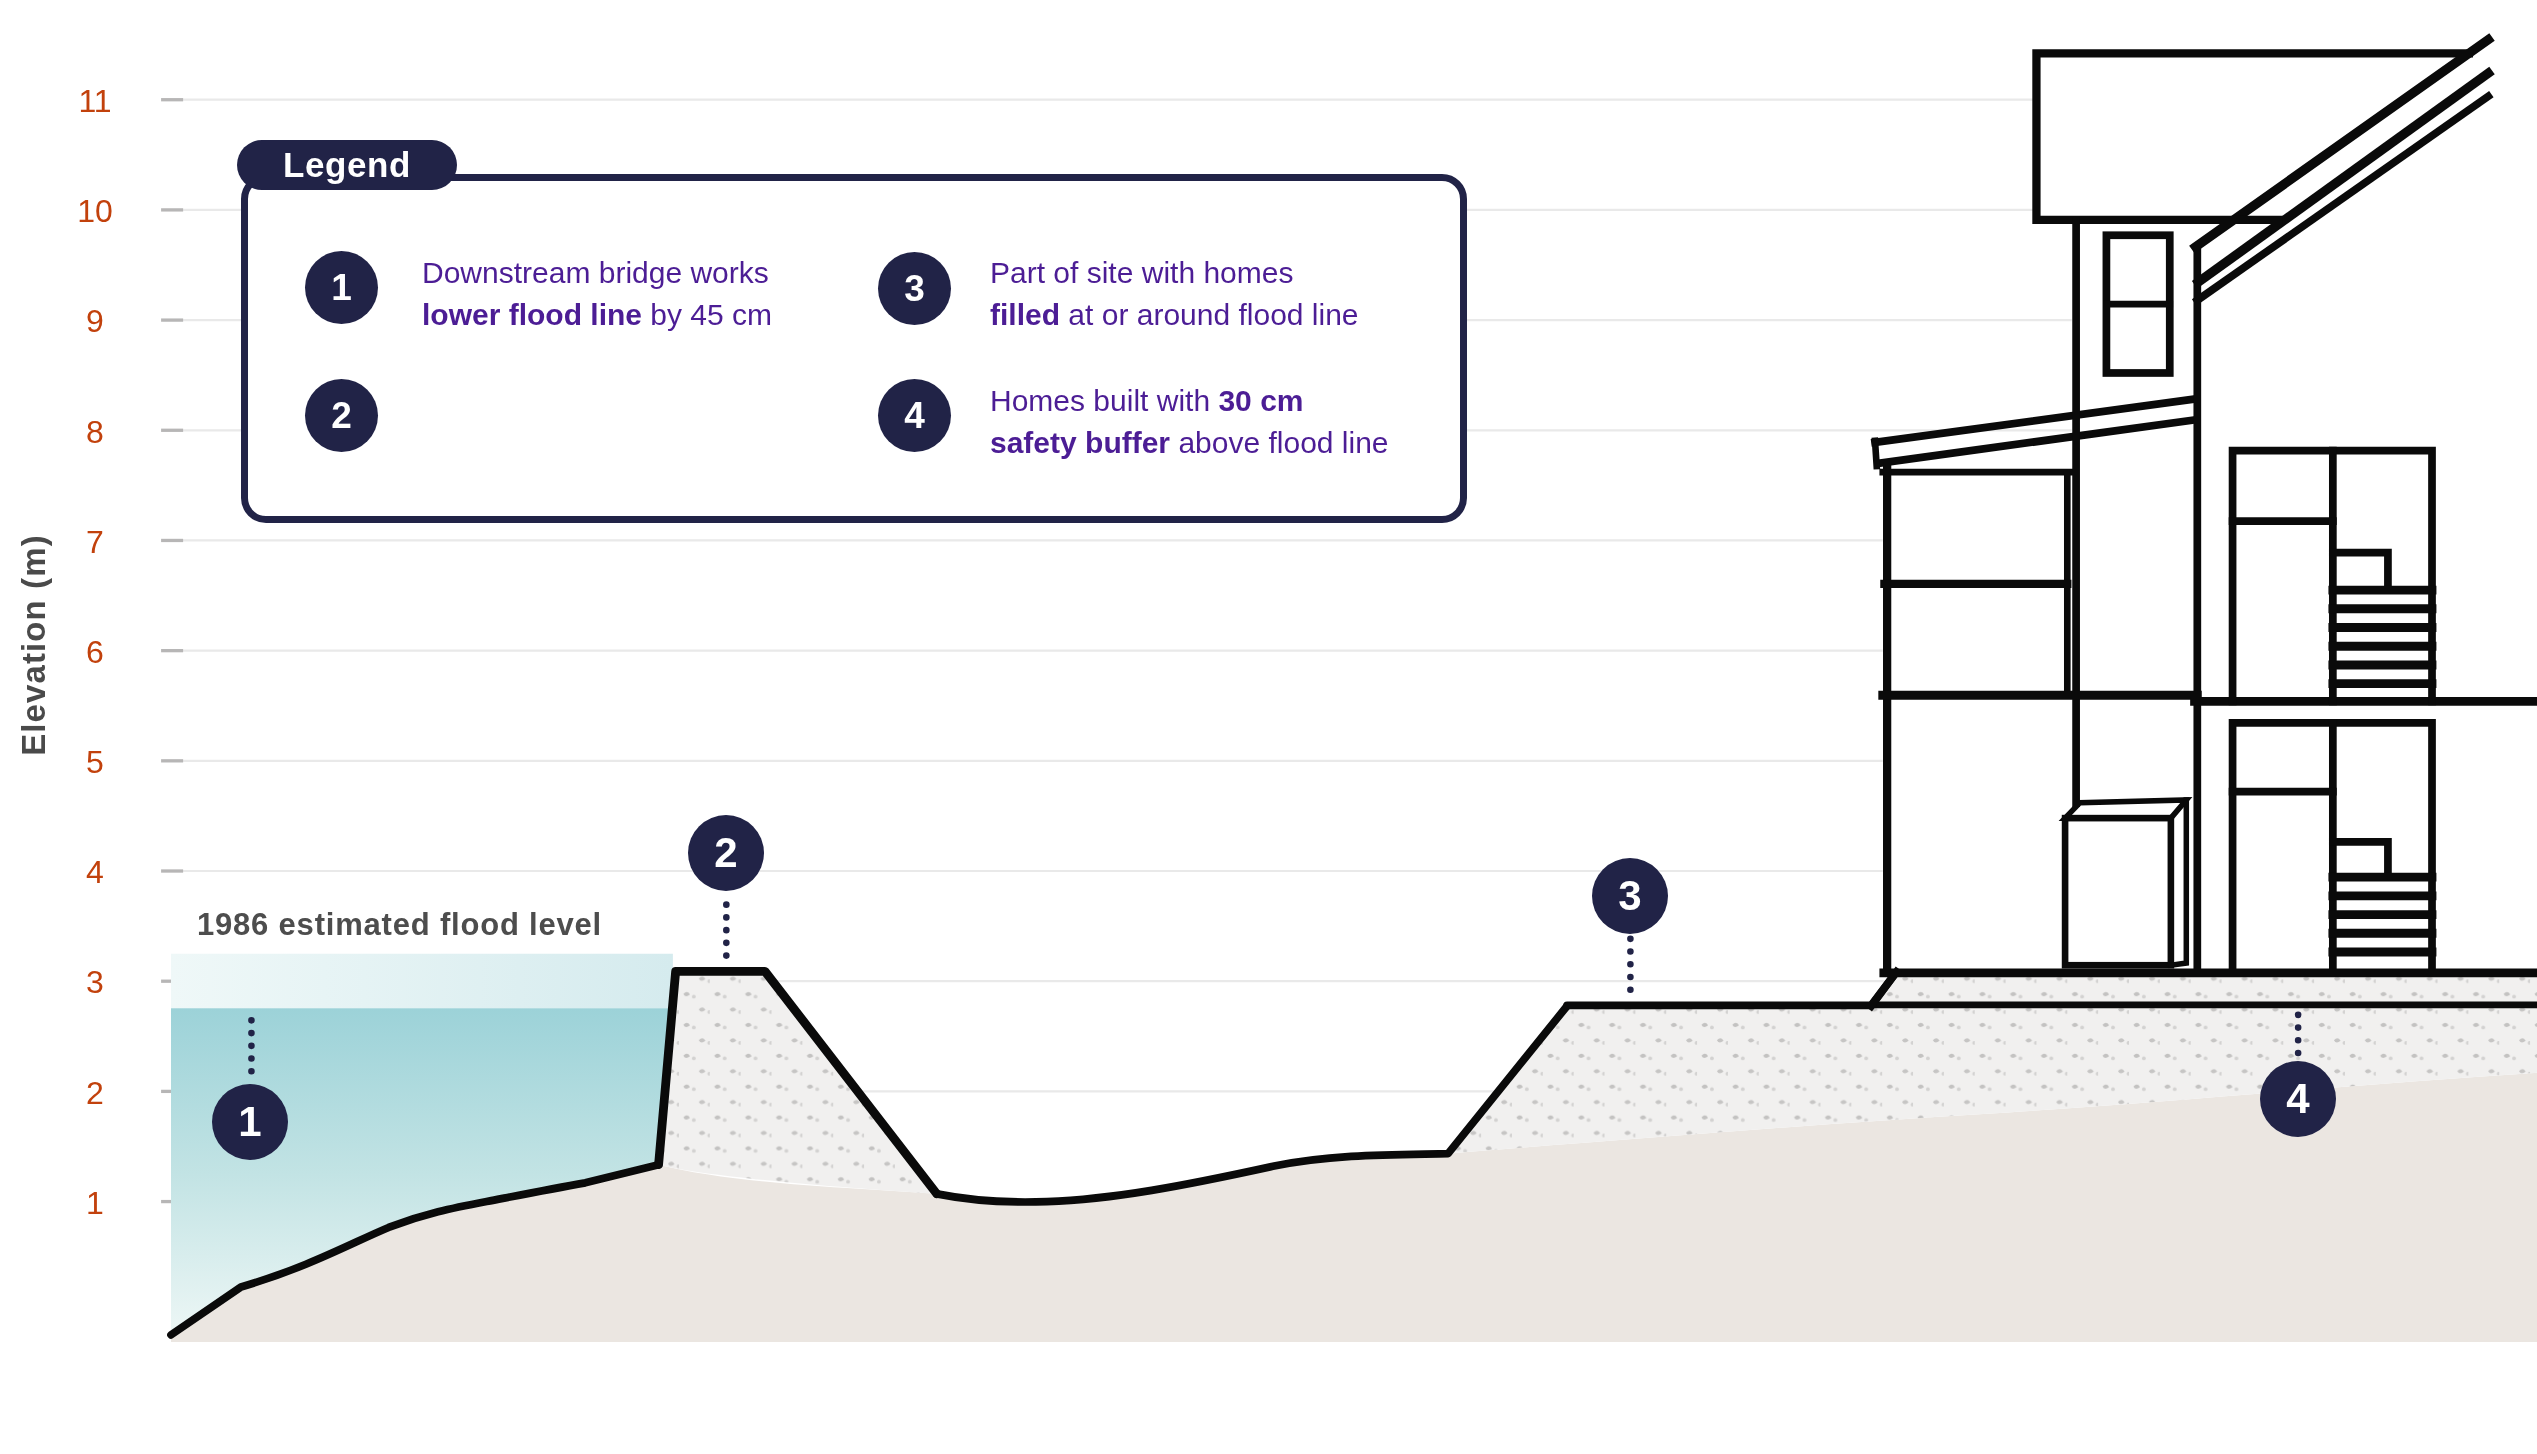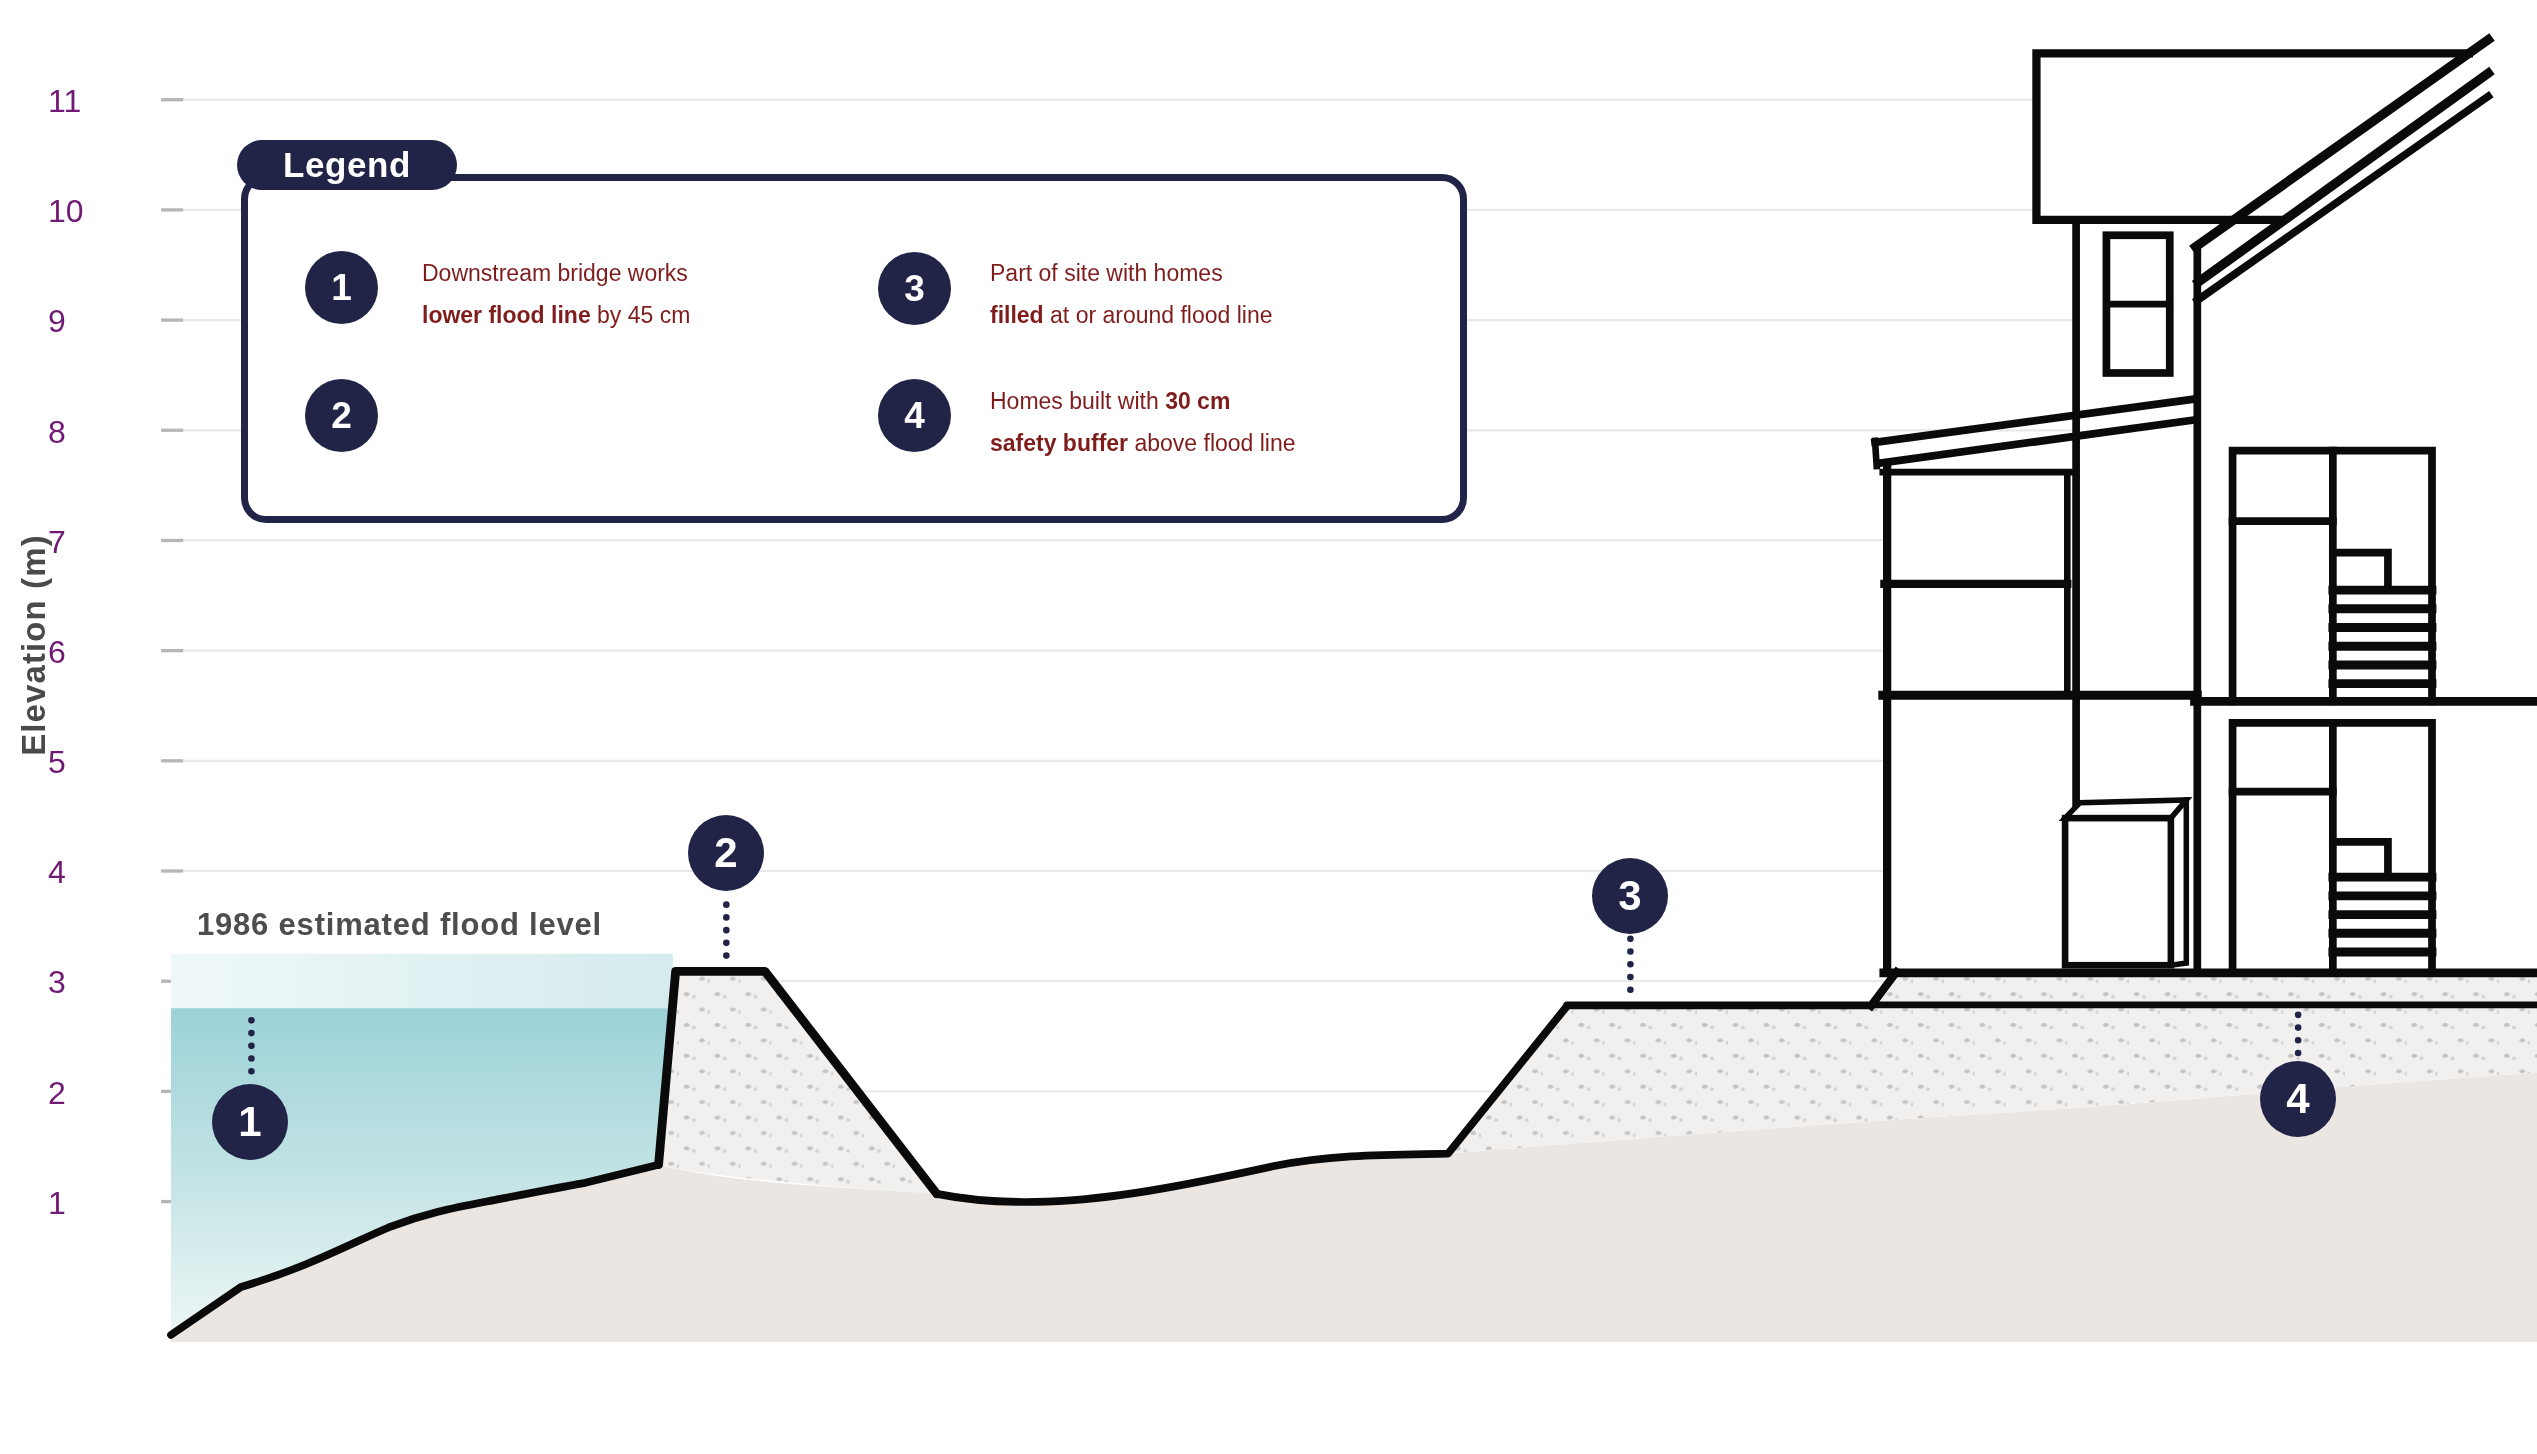--- a/index.html
+++ b/index.html
@@ -1,35 +1,35 @@
 <!DOCTYPE html>
 <html style="font-size:8.8px"><head>
 <meta charset="utf-8">
 <style>
   html,body{margin:0;padding:0;background:#ffffff;}
   body{width:2538px;height:1455px;overflow:hidden;
        font-family:"Liberation Sans","DejaVu Sans",sans-serif;}
   #stage{position:relative;width:2538px;height:1455px;background:#fff;}
   #scene{position:absolute;left:0;top:0;}
-  .ticklab{position:absolute;left:48px;width:94px;text-align:left;
-           font-size:32px;line-height:40px;color:#701a75;}
+  .ticklab{position:absolute;left:48px;width:94px;text-align:center;
+           font-size:32px;line-height:40px;color:#c2410c;}
   .axis-title{position:absolute;left:34px;top:645px;
               transform:translate(-50%,-50%) rotate(-90deg);
               font-size:33px;font-weight:700;color:#4a4a4a;letter-spacing:1.1px;white-space:nowrap;}
   .flood-label{position:absolute;left:197px;top:907px;font-size:31px;font-weight:600;
                color:#4d4d4d;letter-spacing:0.8px;white-space:nowrap;}
   .legend-box{position:absolute;left:241px;top:174px;width:1226px;height:349px;
               box-sizing:border-box;border:7.2px solid #212347;border-radius:25px;background:#fff;}
   .legend-pill{position:absolute;left:237px;top:140px;width:220px;height:50px;border-radius:29px;
                background:#212347;color:#fff;display:flex;align-items:center;justify-content:center;
                font-size:35px;font-weight:700;letter-spacing:0.6px;}
   .lg-circle{position:absolute;width:73px;height:73px;border-radius:50%;background:#212347;
              color:#fff;display:flex;align-items:center;justify-content:center;
              font-size:37px;font-weight:700;}
-  .lg-text{position:absolute;font-size:23px;line-height:42px;color:#7f1d1d;white-space:nowrap;}
+  .lg-text{position:absolute;font-size:30px;line-height:42px;color:#4c1d95;white-space:nowrap;}
   .lg-text b{font-weight:700;}
   .marker{position:absolute;width:76px;height:76px;border-radius:50%;background:#212347;
           color:#fff;display:flex;align-items:center;justify-content:center;
           font-size:42px;font-weight:700;transform:translate(-50%,-50%);}
 </style>
 </head>
 <body>
 
 <div id="stage">
 

